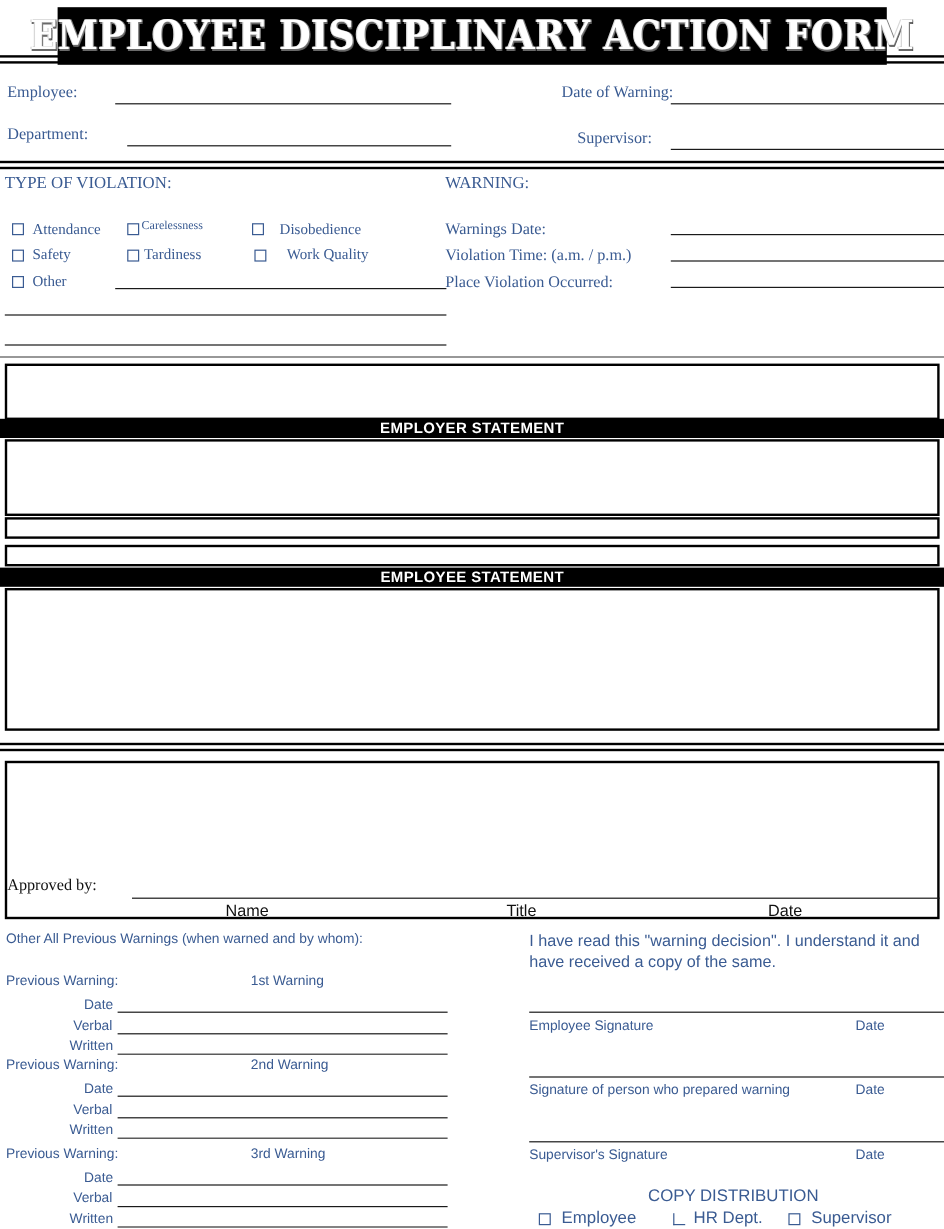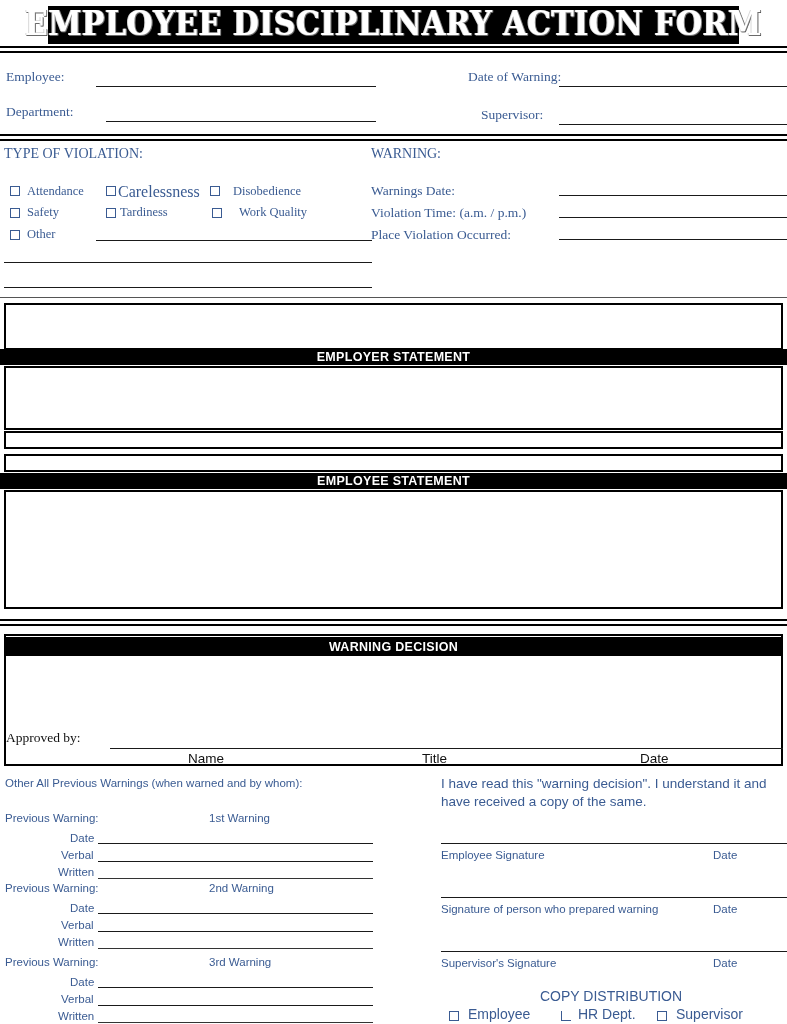--- a/index.html
+++ b/index.html
@@ -21,24 +21,24 @@
     height: 1024px;
     box-sizing: border-box;
   }
 
   
   .title-banner {
     position: absolute;
     left: 48px;
     top: 6px;
     width: 691px;
-    height: 38px;
+    height: 48px;
     background: #000000;
     display: flex;
-    align-items: flex-start;
+    align-items: center;
     justify-content: center;
   }
   .title-text {
     font-family: "DejaVu Serif", "Liberation Serif", serif;
     font-weight: bold;
     font-size: 30px;
     letter-spacing: 0.5px;
     color: #ffffff;
     text-transform: uppercase;
     white-space: nowrap;
@@ -182,21 +182,21 @@
   <div class="rule hr-thick" style="left:0px; top:134px; width:787px;"></div>
   <div class="rule hr-thick" style="left:0px; top:139px; width:787px;"></div>
 
   <div class="lbl" style="left:4px; top:147px; font-size:14px;">TYPE OF VIOLATION:</div>
   <div class="lbl" style="left:371px; top:147px; font-size:14px;">WARNING:</div>
 
   <div class="cbox" style="left:10px; top:186px;"></div>
   <div class="lbl" style="left:27px; top:185px; font-size:12.5px;">Attendance</div>
 
   <div class="cbox" style="left:106px; top:186px;"></div>
-  <div class="lbl" style="left:118px; top:184px; font-size:16px;">Carelessness</div>
+  <div class="lbl" style="left:118px; top:184px; font-size:10px;">Carelessness</div>
 
   <div class="cbox" style="left:210px; top:186px;"></div>
   <div class="lbl" style="left:233px; top:185px; font-size:12.5px;text-align:center;">Disobedience</div>
 
   <div class="cbox" style="left:10px; top:208px;"></div>
   <div class="lbl" style="left:27px; top:206px; font-size:12.5px;">Safety</div>
 
   <div class="cbox" style="left:106px; top:208px;"></div>
   <div class="lbl" style="left:120px; top:206px; font-size:12.5px;">Tardiness</div>
 
@@ -236,23 +236,20 @@
     <span>EMPLOYEE STATEMENT</span>
   </div>
 
   <div class="boxframe" style="left:4px; top:490px; width:779px; height:119px;"></div>
 
   <div class="rule hr-thick" style="left:0px; top:619px; width:787px;"></div>
   <div class="rule hr-thick" style="left:0px; top:624px; width:787px;"></div>
 
   <div class="boxframe" style="left:4px; top:634px; width:779px; height:132px;"></div>
 
-  <div class="bandbar" style="left:6px; top:637px; width:775px; height:19px;">
-    <span>WARNING DECISION</span>
-  </div>
 
   <div class="lbl lbl-black" style="left:6px; top:731px; font-size:13.5px;">Approved by:</div>
   <div class="fieldline" style="left:110px; top:748px; width:673px;"></div>
 
   <div class="col-head" style="left:188px; top:751px;">Name</div>
   <div class="col-head" style="left:422px; top:751px;">Title</div>
   <div class="col-head" style="left:640px; top:751px;">Date</div>
 
   <div class="small-lbl" style="left:5px; top:777px;">Other All Previous Warnings (when warned and by whom):</div>
 

